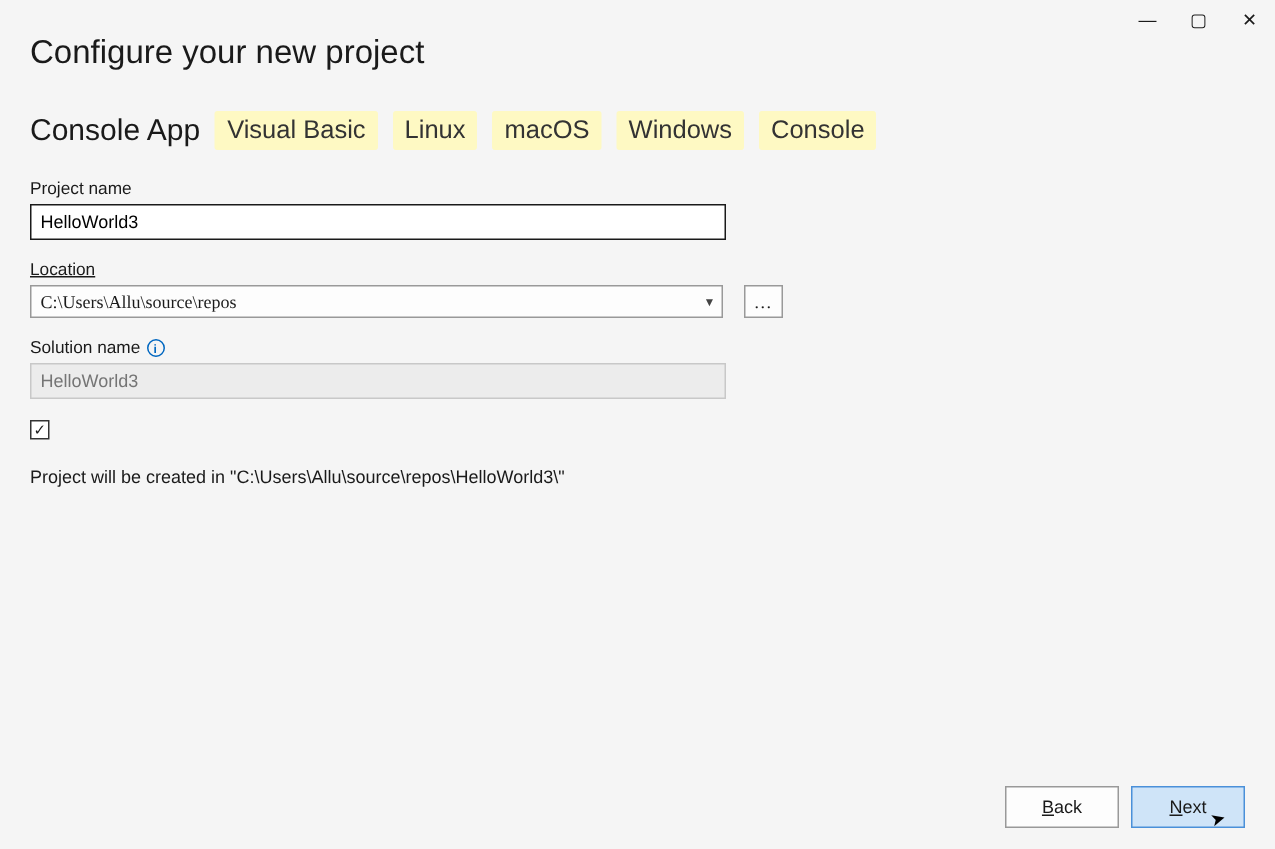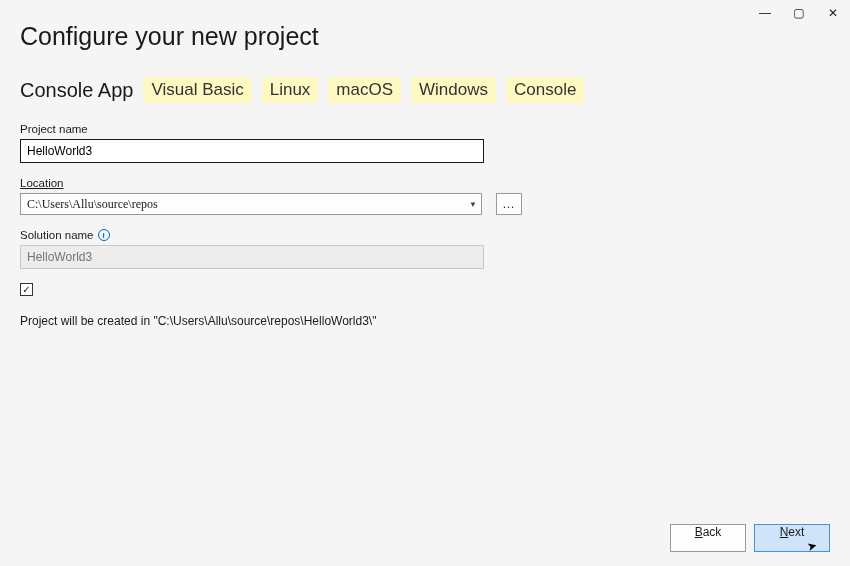--- a/index.html
+++ b/index.html
@@ -25,21 +25,21 @@
     align-items:center;
     justify-content:center;
     font-size:12px;
     color:#1a1a1a;
     cursor:pointer;
   }
   .content {
     padding: 22px 20px 0 20px;
   }
   .heading {
-    font-size: 25px;
+    font-size: 22px;
     font-weight: 400;
     margin-bottom: 26px;
   }
   .subrow {
     display:flex;
     align-items: center;
     gap: 10px;
     margin-bottom: 20px;
   }
   .subheading {
@@ -133,21 +133,21 @@
     right: 20px;
     display:flex;
     gap:8px;
   }
   .btn-bottom {
     width: 76px;
     height: 28px;
     border:1px solid #999;
     background:#fdfdfd;
     font-size:12px;
-    display:flex;justify-content:center;
+    display:flex;align-items:center;justify-content:center;
     cursor:pointer;
     position:relative;
   }
   .btn-primary {
     background:#cfe4f8;
     border-color:#4a90d9;
   }
   .cursor {
     position:absolute;
     left:52px; top:14px;

